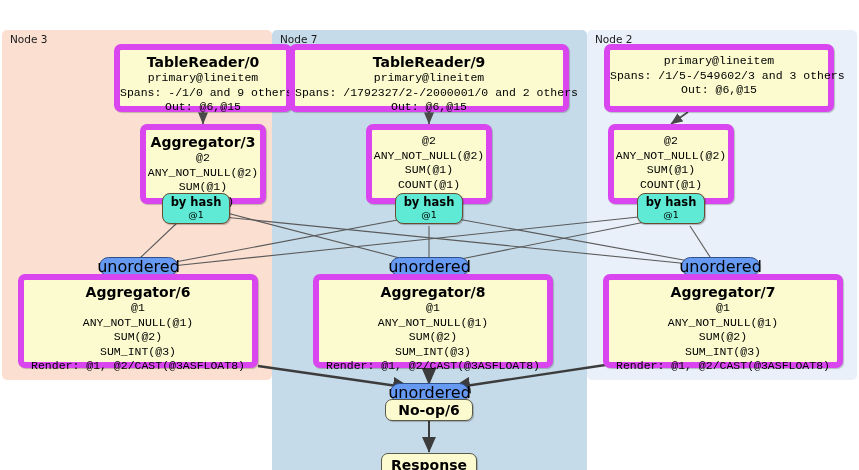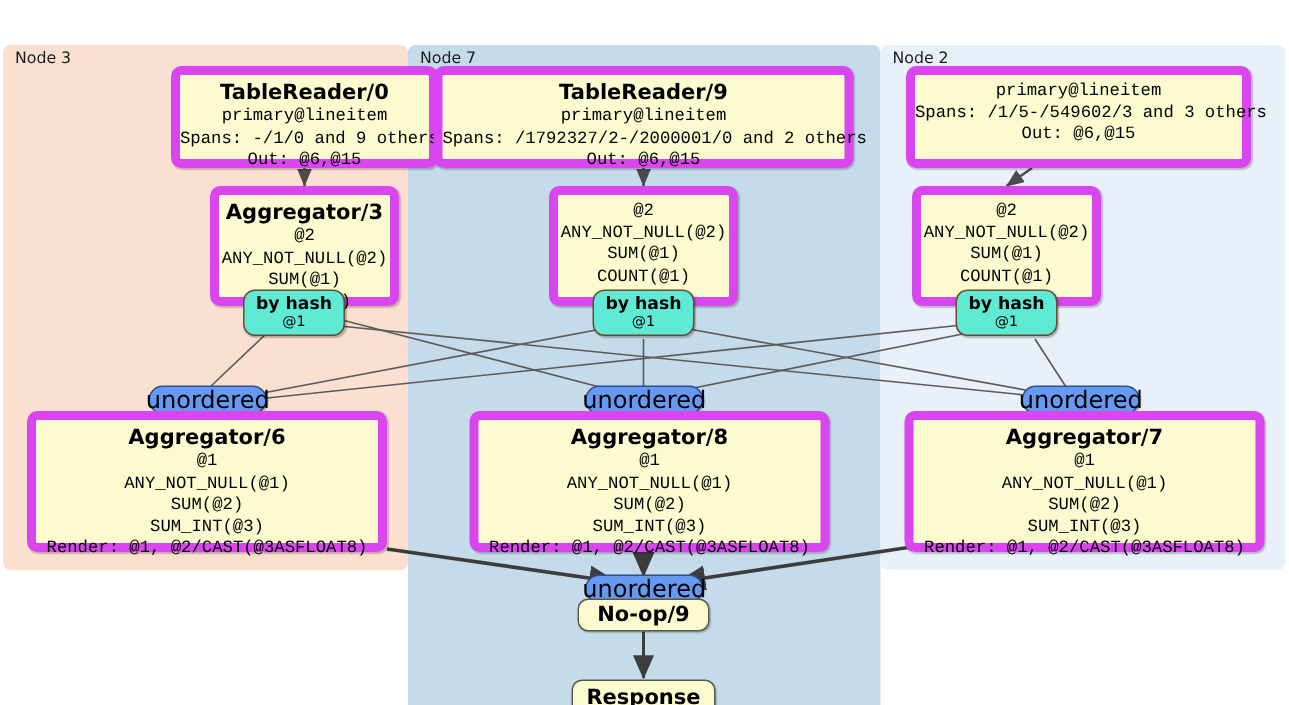--- a/index.html
+++ b/index.html
@@ -249,20 +249,20 @@
     <span class="proc-line">SUM(@2)</span>
     <span class="proc-line">SUM_INT(@3)</span>
     <span class="proc-line">Render: @1, @2/CAST(@3ASFLOAT8)</span>
   </div>
 
   <div class="pill" style="left:390px; top:355px; width:79px; height:19px;">
     <span>unordered</span>
   </div>
 
   <div class="small-box" style="left:385px; top:371px; width:88px; height:22px;">
-    <span>No-op/9</span>
+    <span>No-op/6</span>
   </div>
 
   <div class="small-box" style="left:381px; top:425px; width:96px; height:24px;">
     <span>Response</span>
   </div>
 
 </div>
 
 </body></html>

